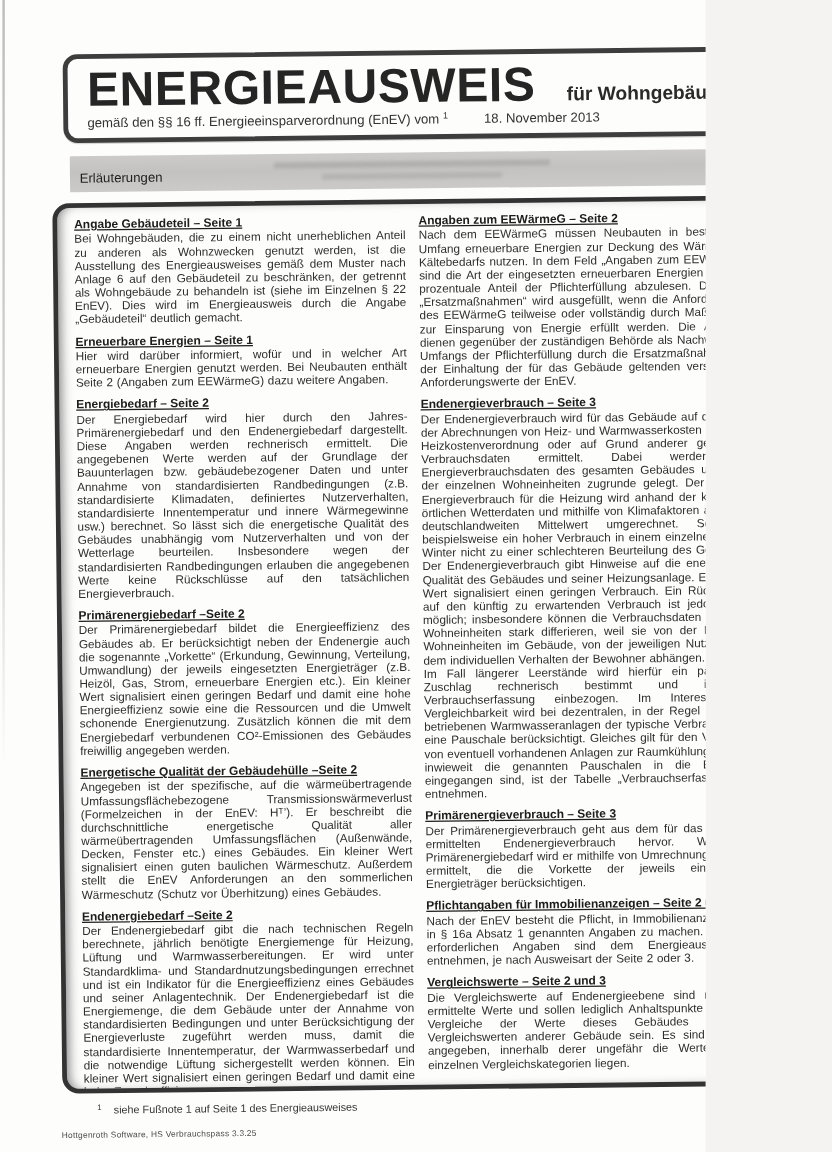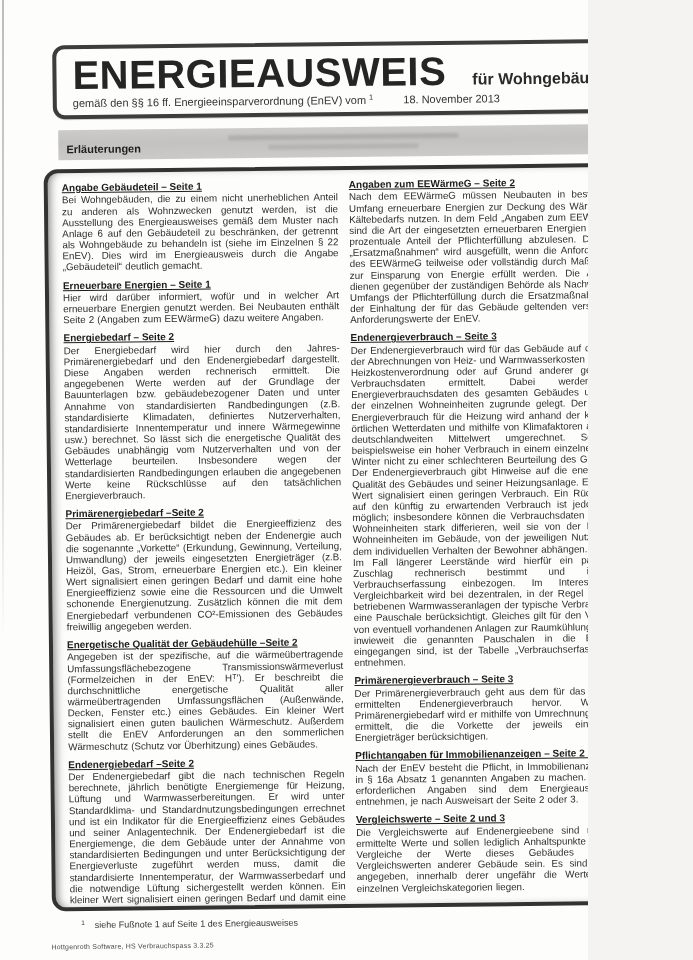--- a/index.html
+++ b/index.html
@@ -52,21 +52,21 @@
     display:flex;align-items:flex-end;overflow:hidden;border-radius:1px;
   }
   .gray-bar .ghost{
     position:absolute;left:170px;top:4px;width:260px;height:20px;
     background:
       linear-gradient(rgba(120,120,120,.28),rgba(120,120,120,.28)) 0 3px/230px 5px no-repeat,
       linear-gradient(rgba(120,120,120,.22),rgba(120,120,120,.22)) 40px 13px/150px 5px no-repeat;
     filter:blur(1.2px);
   }
   .bar-label{
-    font-size:11px;font-weight:bold;color:#1e1e1e;
+    font-size:11px;font-weight:normal;color:#1e1e1e;
     padding:0 0 5px 8px;position:relative;z-index:2;
   }
   .page-circle{
     width:26px;height:26px;border-radius:50%;
     border:5px solid #565656;background:#b9b8b6;
     display:flex;align-items:center;justify-content:center;
     margin-left:9px;margin-top:-4px;flex:0 0 auto;
     box-shadow:0 0 2px rgba(0,0,0,.3);
   }
   .page-num{font-size:15px;font-weight:bold;color:#1d1d1d;}

